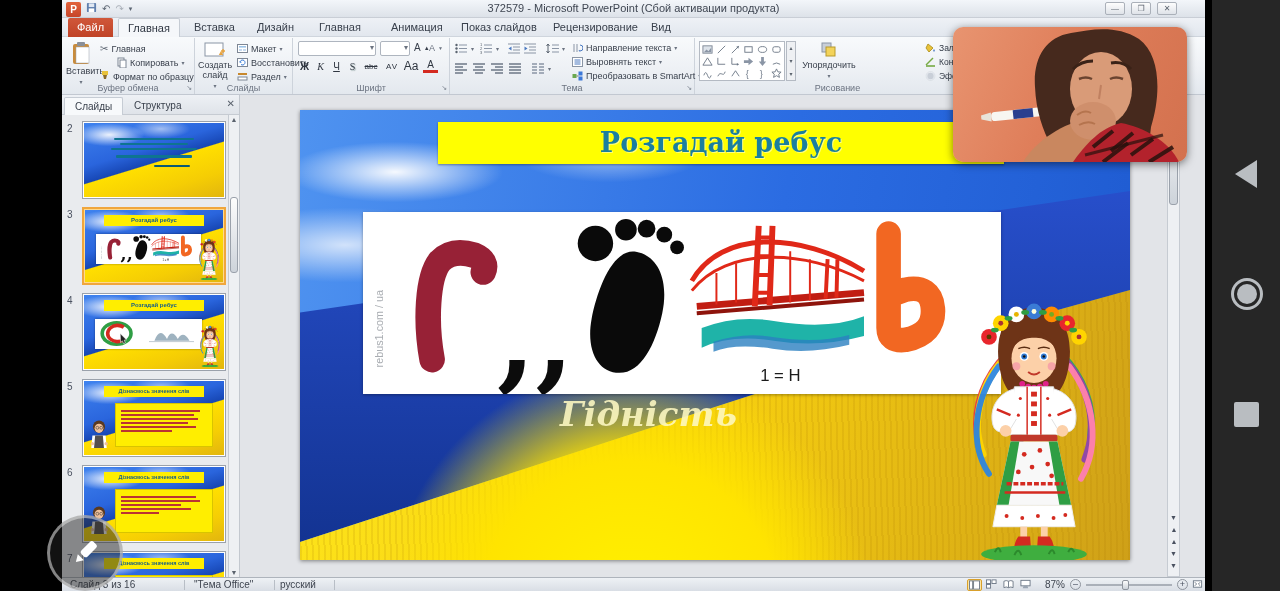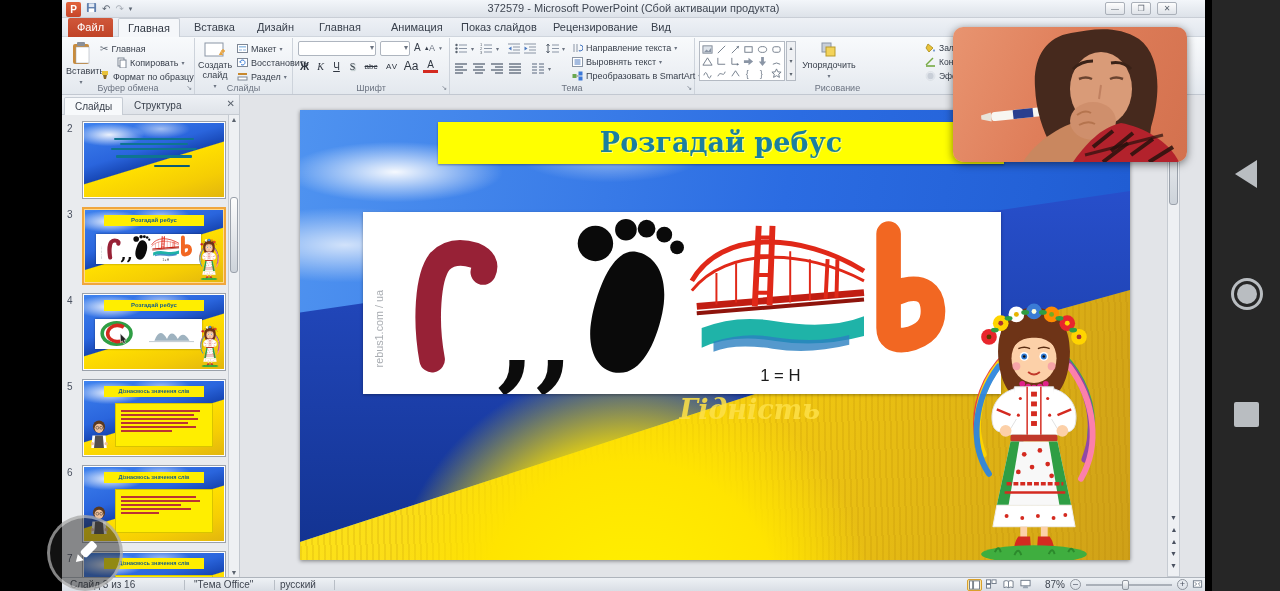--- a/index.html
+++ b/index.html
@@ -88,21 +88,21 @@
       linear-gradient(100deg,#4f93f0,#2b6ce2 55%,#1e5ad0)}
   .band{position:absolute;inset:0;background:linear-gradient(#2c55d8,#12328f);clip-path:polygon(0 45%,100% 18%,100% 40%,55% 63%,0 96%)}
   .wheat{position:absolute;inset:0;background:
       repeating-linear-gradient(88deg,rgba(170,120,0,.15) 0 2px,rgba(0,0,0,0) 2px 6px),
       linear-gradient(105deg,#ffe81c,#f5cd10 55%,#cfa018);
       clip-path:polygon(0 96%,55% 63%,100% 40%,100% 100%,0 100%)}
   .hill{position:absolute;left:90px;bottom:-60px;width:480px;height:250px;background:radial-gradient(ellipse at 50% 100%,#fff200 0%,#ffe400 45%,rgba(255,228,0,0) 72%)}
   .banner{position:absolute;left:138px;top:12px;width:566px;height:42px;background:#ffff00;box-shadow:0 1px 2px rgba(0,0,0,.35);text-align:center}
   .banner span{font-family:"DejaVu Serif",serif;font-weight:bold;font-size:27px;color:#1a7f9e;line-height:42px;text-shadow:1px 1px 0 rgba(255,255,255,.5)}
   .rebusbox{position:absolute;left:63px;top:102px;width:638px;height:182px;background:#fff;box-shadow:0 1px 3px rgba(0,0,0,.35)}
-  .answer{position:absolute;left:260px;top:284px;width:260px;text-align:right;font-family:"DejaVu Serif",serif;font-style:italic;font-weight:bold;font-size:27px;color:#fde047;opacity:.88}
+  .answer{position:absolute;left:260px;top:284px;width:260px;text-align:left;font-family:"DejaVu Serif",serif;font-style:italic;font-weight:bold;font-size:34px;color:#fef9c3;opacity:.88}
   .girl{position:absolute;left:648px;top:176px}
 
   
   .webcam{position:absolute;left:953px;top:27px;width:234px;height:135px;border-radius:10px;overflow:hidden;z-index:40;
      background:linear-gradient(115deg,#e89470 0%,#df7e5a 45%,#d3714e 100%);box-shadow:0 2px 8px rgba(0,0,0,.5)}
   .namepill{position:absolute;left:0;bottom:3px;height:26px;background:rgba(18,18,18,.85);border-radius:0 8px 8px 0;display:flex;align-items:center;gap:6px;padding:0 12px 0 8px}
   .namepill span{color:#fff;font-size:15px}
 
   
   .statusbar{position:absolute;left:0;top:577px;width:1143px;height:14px;background:linear-gradient(#eef1f5,#d9dee5);border-top:1px solid #aeb4bc;font-size:10px;color:#3f4550}

